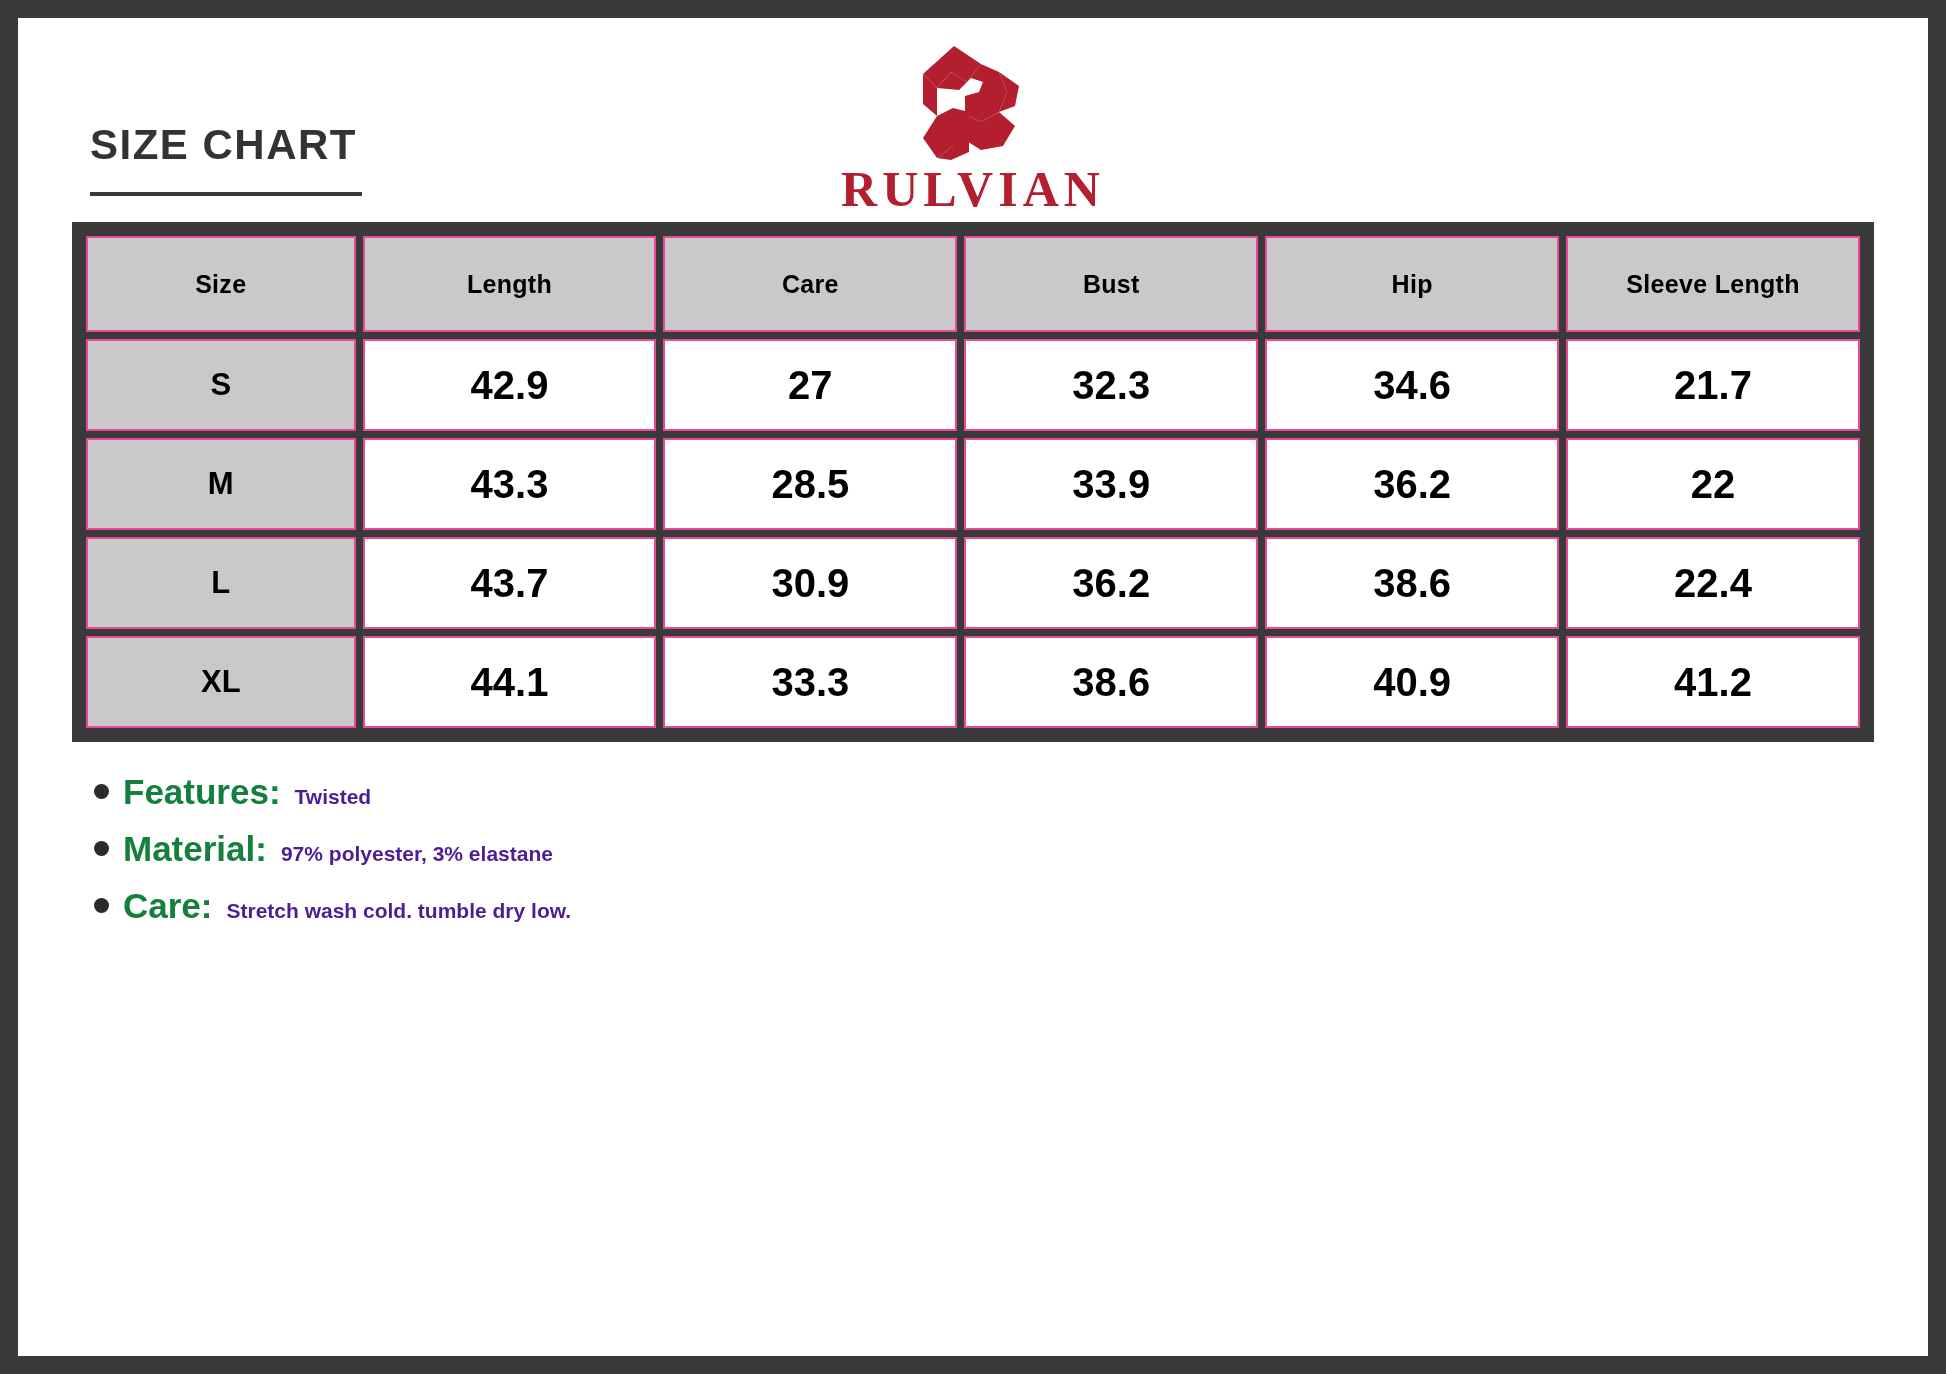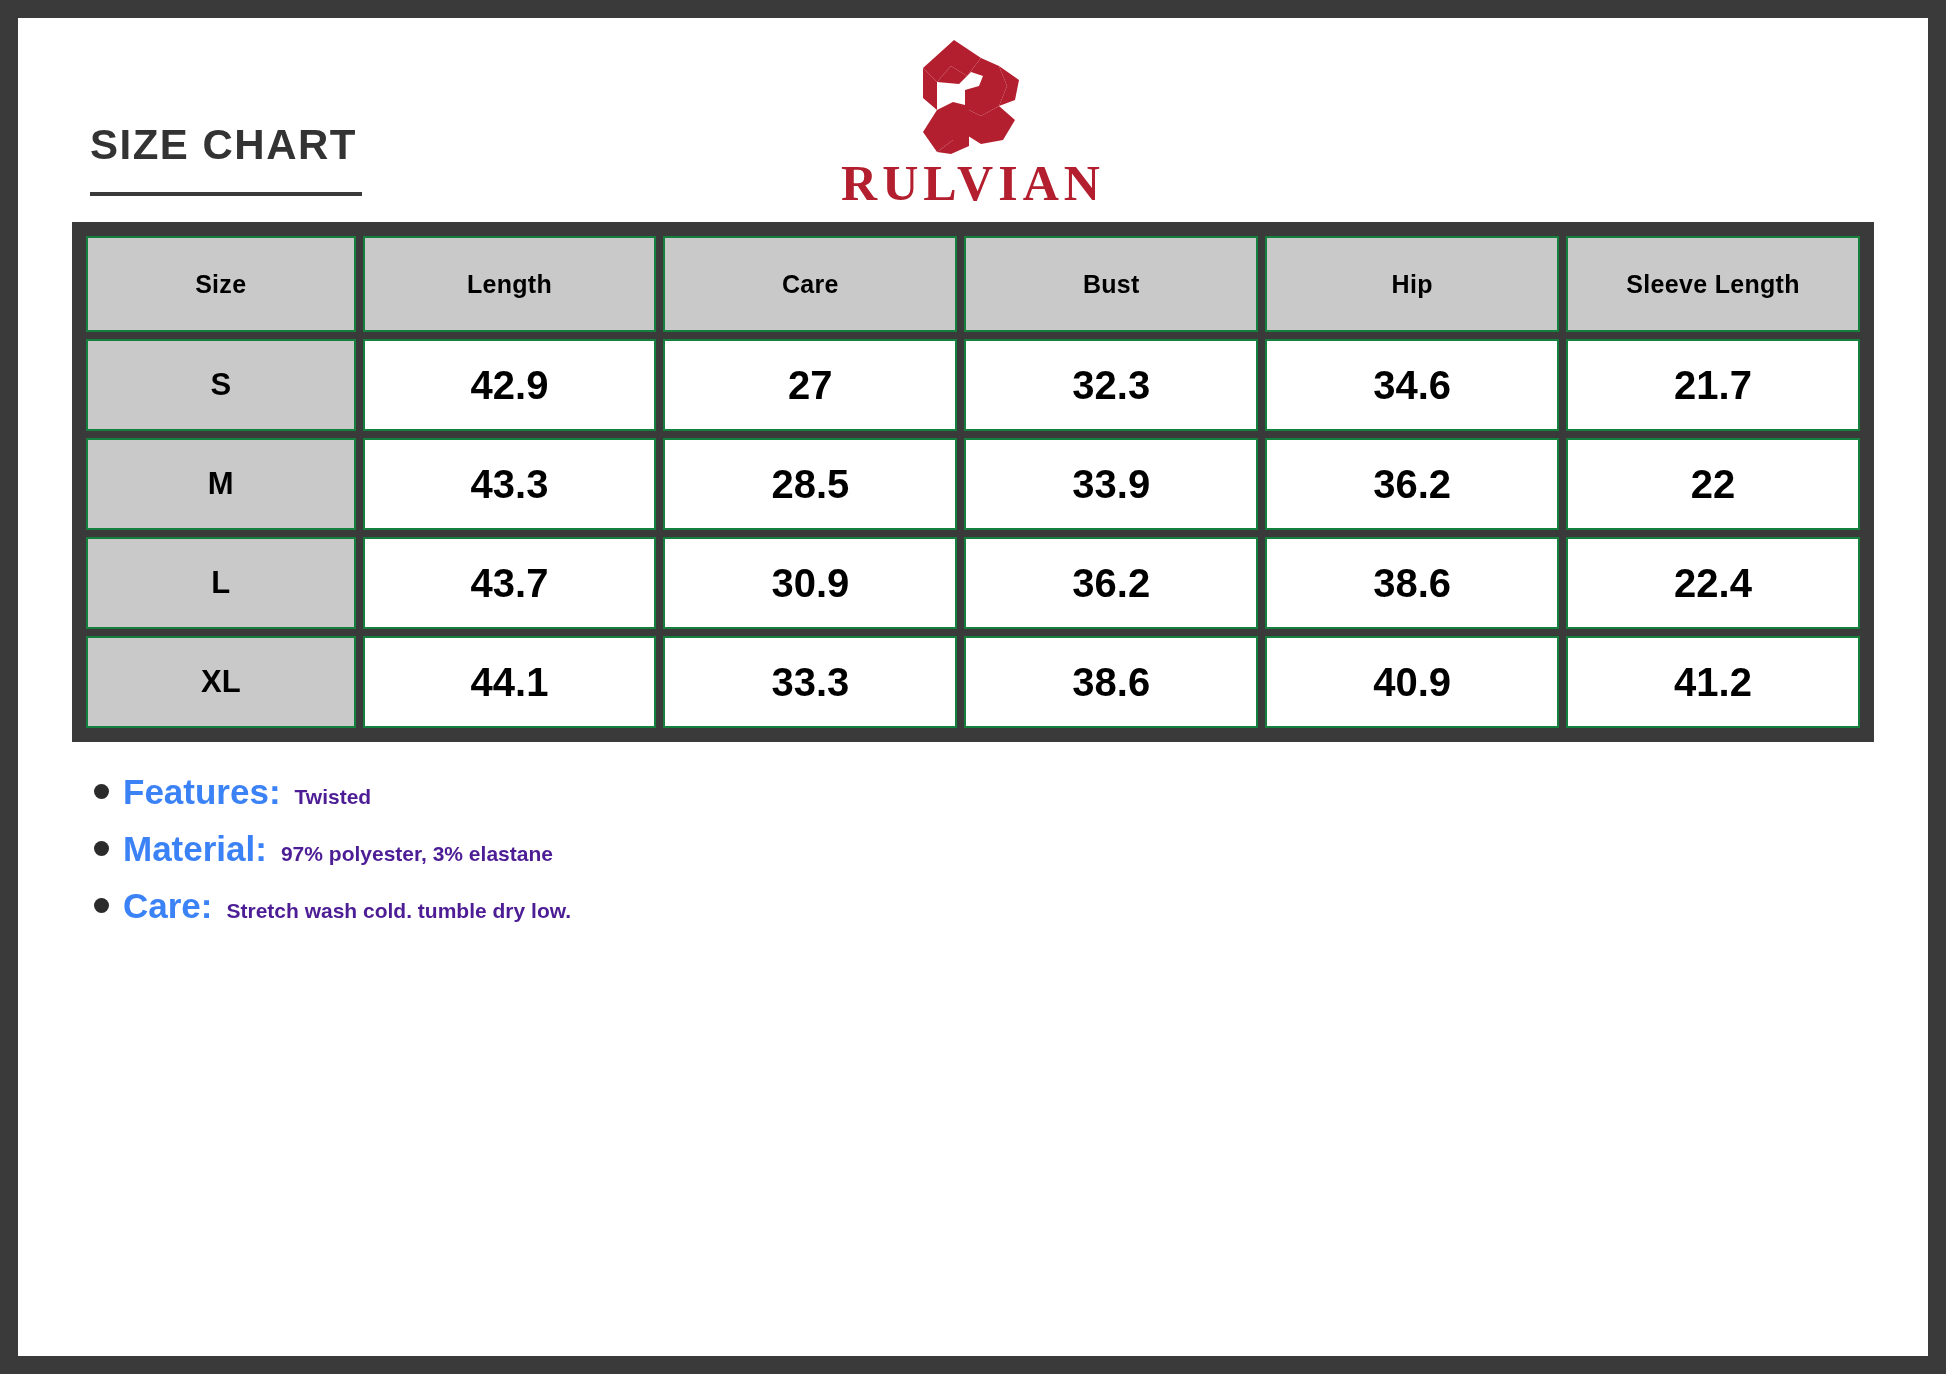--- a/index.html
+++ b/index.html
@@ -56,21 +56,21 @@
     margin-top: 26px;
     width: 272px;
     height: 4px;
     background: #3a3a3a;
   }
 
   .brand {
     position: absolute;
     left: 0;
     right: 0;
-    top: 10px;
+    top: 16px;
     display: flex;
     flex-direction: column;
     align-items: center;
   }
   .brand-mark {
     width: 132px;
     height: 118px;
     display: block;
   }
   .brand-name {
@@ -91,21 +91,21 @@
     padding: 7px;
   }
   table.size-table {
     width: 100%;
     border-collapse: separate;
     border-spacing: 7px;
     table-layout: fixed;
   }
   table.size-table td {
     background: #ffffff;
-    border: 2px solid #15803d;
+    border: 2px solid #ec4899;
     text-align: center;
     vertical-align: middle;
     color: #000000;
     font-weight: bold;
     padding: 0;
   }
   thead td {
     height: 92px;
     background: #c9c9c9 !important;
     font-size: 25px;
@@ -137,21 +137,21 @@
     border-radius: 50%;
     background: #2b2b2b;
     margin-right: 14px;
     flex: 0 0 auto;
     position: relative;
     top: -5px;
   }
   .note-label {
     font-size: 35px;
     font-weight: bold;
-    color: #3b82f6;
+    color: #15803d;
     white-space: nowrap;
   }
   .note-value {
     font-size: 21px;
     font-weight: bold;
     color: #4c1d95;
     margin-left: 14px;
     white-space: nowrap;
   }
 </style>

